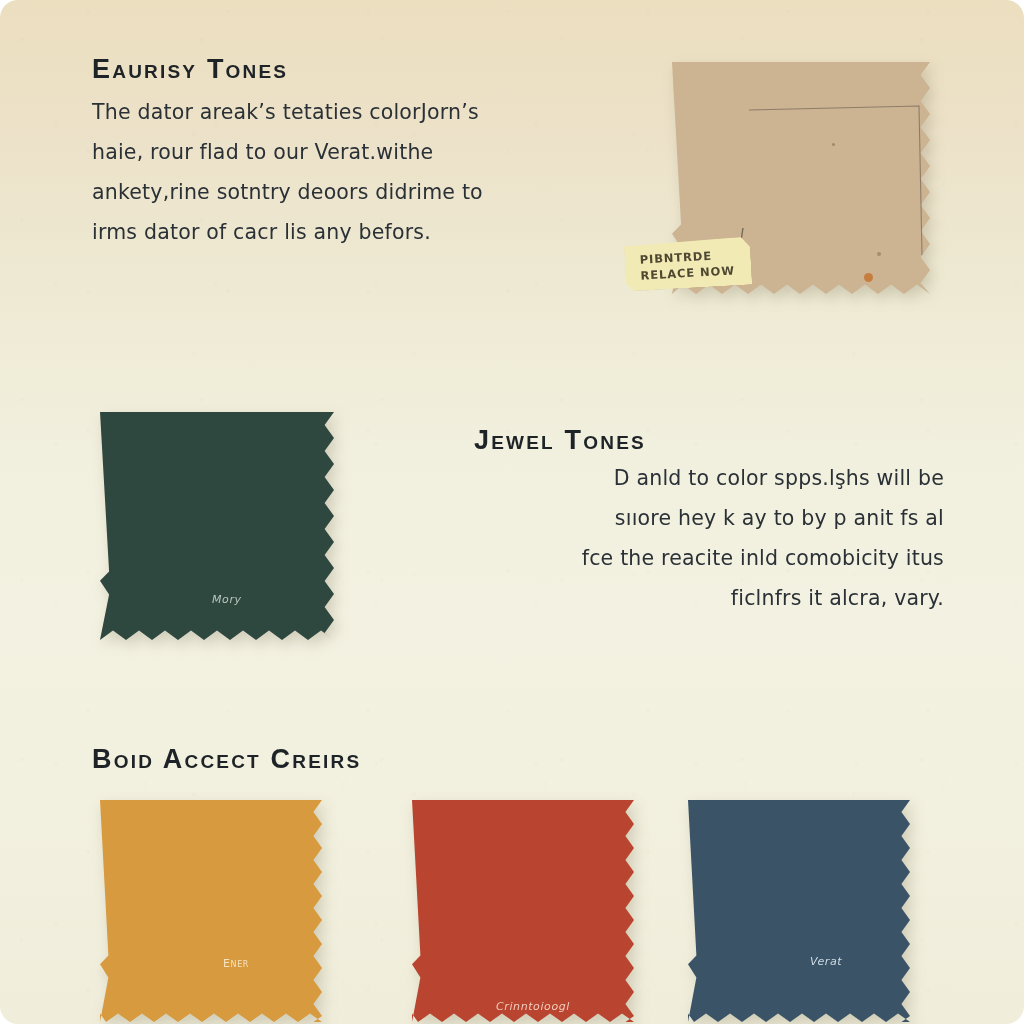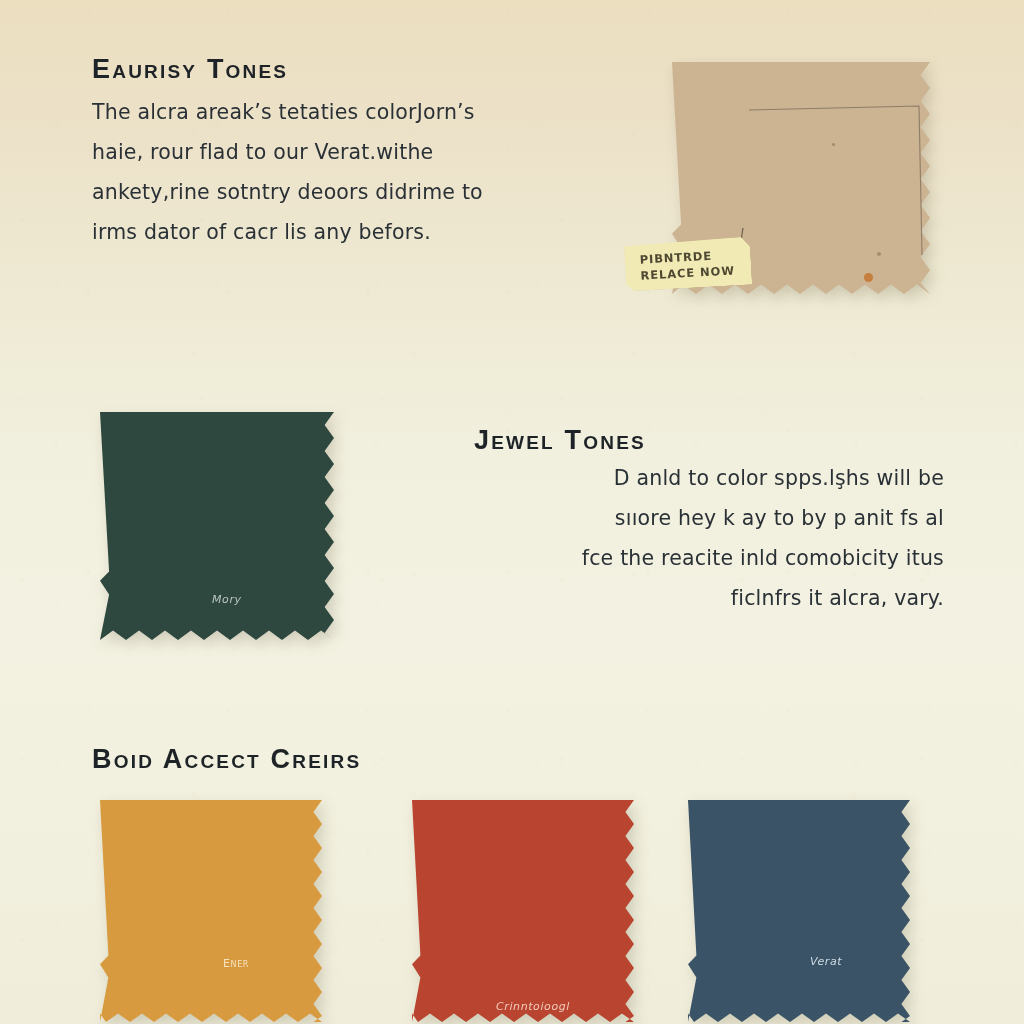--- a/index.html
+++ b/index.html
@@ -15,20 +15,21 @@
     font-family: "Liberation Sans", sans-serif;
     background:
       linear-gradient(180deg,
         #ecdfc0 0%,
         #ece2c9 14%,
         #eee9d2 27%,
         #f1efdd 43%,
         #f3f1e1 60%,
         #f2f0de 78%,
         #f0eedb 100%);
+    border-radius: 18px;
   }
   
   #grain {
     position: absolute;
     inset: 0;
     pointer-events: none;
     opacity: .35;
     background-image:
       radial-gradient(circle at 12% 22%, rgba(180,165,130,.10) 0 2px, transparent 2px),
       radial-gradient(circle at 63% 8%, rgba(180,165,130,.09) 0 2px, transparent 2px),
@@ -111,21 +112,21 @@
 </head>
 <body>
 
 <div id="page">
 
   <div id="grain"></div>
 
   <h2 class="section-heading" style="left:92px; top:32px;">Eaurisy Tones</h2>
 
   <div class="body-copy" style="left:92px; top:92px; width:540px;">
-    <p>The alcra areak’s tetaties colorJorn’s</p>
+    <p>The dator areak’s tetaties colorJorn’s</p>
     <p>haie, rour flad to our Verat.withe</p>
     <p>ankety,rine sotntry deoors didrime to</p>
     <p>irms dator of cacr lis any befors.</p>
   </div>
 
   <div class="swatch" id="sw-beige" style="left:672px; top:62px; width:258px; height:232px;">
     <svg class="cloth" viewBox="0 0 258 232" preserveAspectRatio="none">
       <polygon id="p-beige" points="0.0,0.0 85.1,0.0 98.1,-9.4 111.1,0.0 124.1,-9.4 137.1,0.0 150.1,-9.4 163.1,0.0 176.1,-9.4 189.1,0.0 202.1,-9.4 215.1,0.0 228.1,-9.4 241.1,0.0 254.1,-9.4 258.0,0.0 258.0,0.0 248.6,13.0 258.0,26.0 248.6,39.0 258.0,52.0 248.6,65.0 258.0,78.0 248.6,91.0 258.0,104.0 248.6,117.0 258.0,130.0 248.6,143.0 258.0,156.0 248.6,169.0 258.0,182.0 248.6,195.0 258.0,208.0 248.6,221.0 258.0,232.0 258.0,232.0 245.0,222.6 232.0,232.0 219.0,222.6 206.0,232.0 193.0,222.6 180.0,232.0 167.0,222.6 154.0,232.0 141.0,222.6 128.0,232.0 115.0,222.6 102.0,232.0 89.0,222.6 76.0,232.0 63.0,222.6 50.0,232.0 37.0,222.6 24.0,232.0 11.0,222.6 0.0,232.0 0.0,232.0 9.1,185.6 0.0,171.7 9.1,162.4 0.0,0.0" fill="#ccb392"></polygon>
 
       <path d="M77,48 L247,44 L250,193" fill="none" stroke="#6b6052" stroke-width="1.1" opacity=".65"></path>

